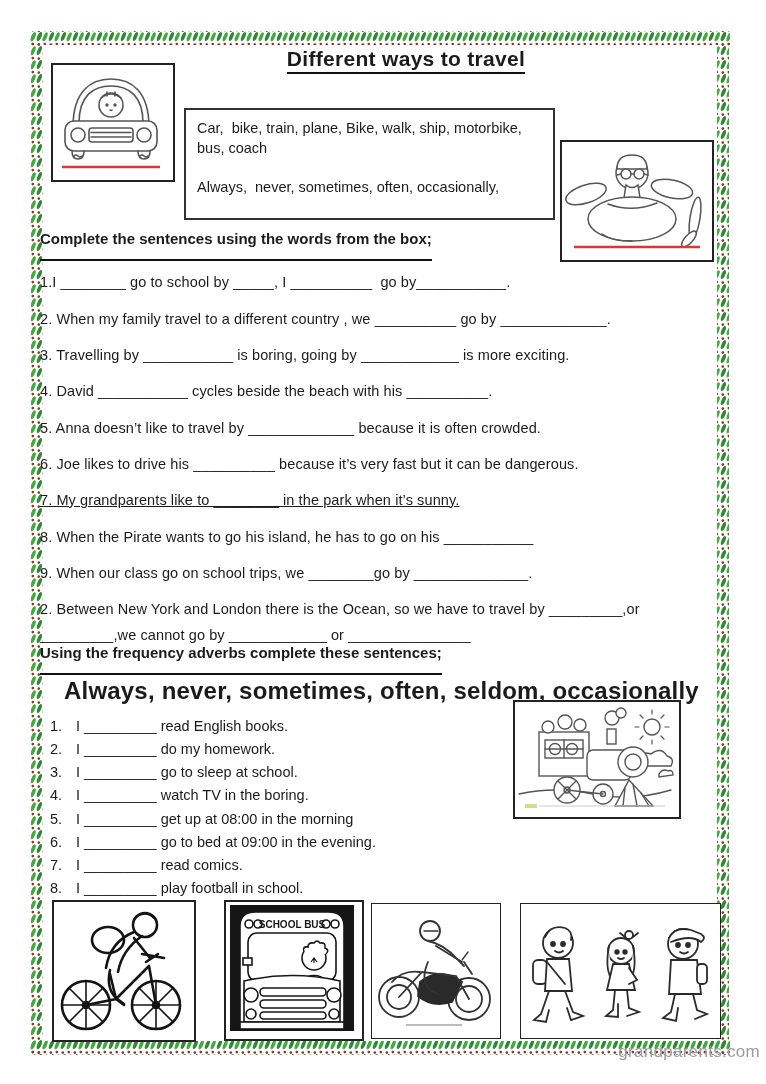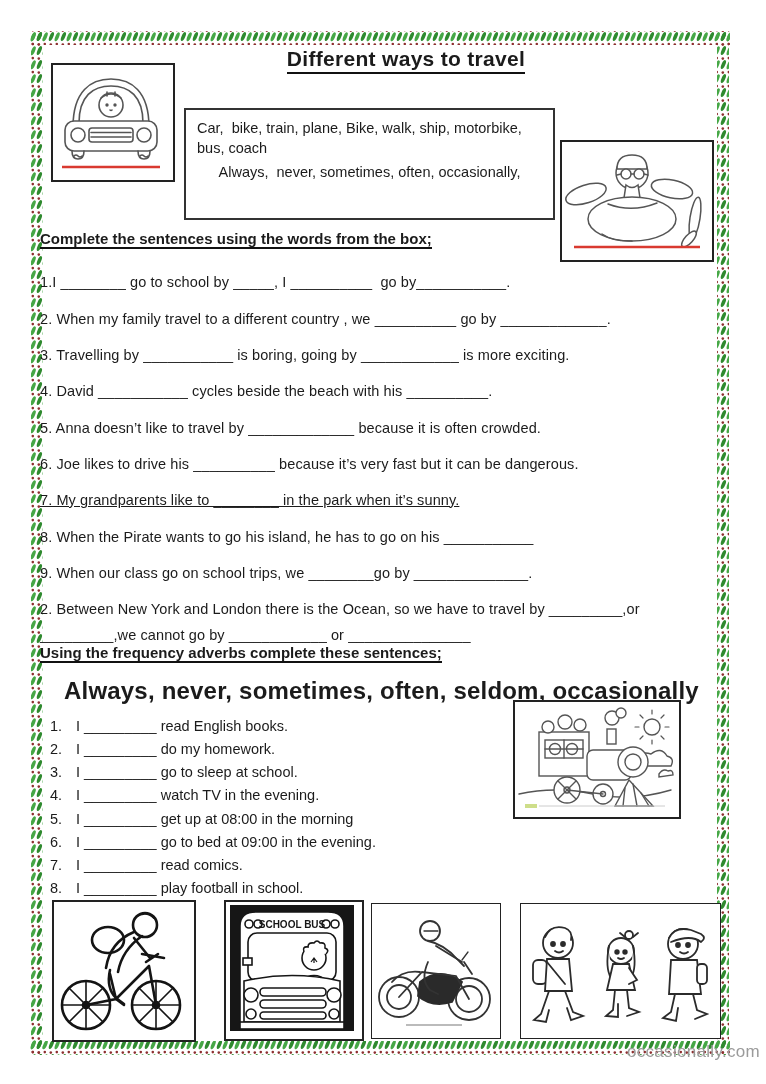--- a/index.html
+++ b/index.html
@@ -8,21 +8,21 @@
   .abs{position:absolute;}
   .pre{white-space:pre-wrap;}
   #border-svg{position:absolute;left:0;top:0;pointer-events:none;}
   .pagetitle{left:0;top:47px;width:766px;text-align:center;padding-left:23px;}
   .pagetitle span{display:inline-block;font-size:21px;font-weight:bold;letter-spacing:.3px;
         border-bottom:2.5px solid #111;padding-bottom:1px;}
   .imgbox{position:absolute;border:2px solid #222;background:#fff;}
   .wordbox{position:absolute;left:184px;top:108px;width:371px;height:112px;border:2px solid #333;
         background:#fff;box-sizing:border-box;padding:8px 11px;font-size:14.5px;line-height:1.4;}
   .heading{position:absolute;left:40px;font-size:15px;font-weight:bold;}
-  .heading span{border-bottom:2px solid #111;padding-bottom:0;}
+  .heading span{border-bottom:2px solid #111;padding-bottom:12px;}
   .s{position:absolute;left:40px;width:690px;font-size:14.5px;letter-spacing:.1px;}
   .adv{position:absolute;left:64px;top:677px;font-size:24px;font-weight:bold;letter-spacing:.2px;}
   .fi{position:absolute;left:50px;font-size:14.5px;}
   .fi .n{display:inline-block;width:26px;}
   .wm{position:absolute;top:1042px;left:560px;width:200px;text-align:right;font-size:17px;
         color:#9b9b9b;letter-spacing:.3px;}
   svg text{font-family:"Liberation Sans",sans-serif;}
 </style>
 </head>
 <body>
@@ -67,21 +67,21 @@
         <path d="M19,86 q0,8 6,8 q6,0 6,-8 M85,86 q0,8 6,8 q6,0 6,-8"></path>
         <path d="M21,91 q2,-2 4,0 q2,2 4,0 M87,91 q2,-2 4,0 q2,2 4,0"></path>
       </g>
       <line x1="9" y1="102" x2="107" y2="102" stroke="#d93a30" stroke-width="2.4"></line>
     </svg>
   </div>
 
   <div class="wordbox">
     <div class="pre">Car,  bike, train, plane, Bike, walk, ship, motorbike,</div>
     <div class="pre">bus, coach</div>
-    <div class="pre" style="margin-top:3px;text-align:center;">Always,  never, sometimes, often, occasionally,</div>
+    <div class="pre" style="margin-top:18px;">Always,  never, sometimes, often, occasionally,</div>
   </div>
 
   <div class="imgbox" style="left:560px;top:140px;width:150px;height:118px;">
     <svg width="146" height="114" viewBox="0 0 146 114">
       <g fill="#fff" stroke="#555" stroke-width="1.5" stroke-linecap="round">
         <ellipse cx="24" cy="52" rx="21" ry="9" transform="rotate(-18 24 52)"></ellipse>
         <ellipse cx="110" cy="47" rx="21" ry="9" transform="rotate(12 110 47)"></ellipse>
         <circle cx="70" cy="31" r="16"></circle>
         <path d="M55,27 Q55,13 70,13 Q85,13 85,27 Z"></path>
         <circle cx="64" cy="32" r="5"></circle>
@@ -116,21 +116,21 @@
 
   <div class="heading" style="top:644px;">
     <span>Using the frequency adverbs complete these sentences;</span>
   </div>
 
   <div class="adv">Always, never, sometimes, often, seldom, occasionally</div>
 
   <div class="fi" style="top:718px;"><span class="n">1.</span><span class="pre">I _________ read English books.</span></div>
   <div class="fi" style="top:741px;"><span class="n">2.</span><span class="pre">I _________ do my homework.</span></div>
   <div class="fi" style="top:764px;"><span class="n">3.</span><span class="pre">I _________ go to sleep at school.</span></div>
-  <div class="fi" style="top:787px;"><span class="n">4.</span><span class="pre">I _________ watch TV in the evening.</span></div>
+  <div class="fi" style="top:787px;"><span class="n">4.</span><span class="pre">I _________ watch TV in the boring.</span></div>
   <div class="fi" style="top:811px;"><span class="n">5.</span><span class="pre">I _________ get up at 08:00 in the morning</span></div>
   <div class="fi" style="top:834px;"><span class="n">6.</span><span class="pre">I _________ go to bed at 09:00 in the evening.</span></div>
   <div class="fi" style="top:857px;"><span class="n">7.</span><span class="pre">I _________ read comics.</span></div>
   <div class="fi" style="top:880px;"><span class="n">8.</span><span class="pre">I _________ play football in school.</span></div>
 
   <div class="imgbox" style="left:513px;top:700px;width:164px;height:115px;">
     <svg width="160" height="111" viewBox="0 0 160 111">
       <g fill="#fff" stroke="#555" stroke-width="1.4" stroke-linecap="round">
         <path d="M4,92 Q40,84 78,92 T156,88" fill="none"></path>
         <circle cx="137" cy="25" r="8"></circle>
@@ -268,15 +268,15 @@
         <circle cx="157" cy="41" r="2" fill="#2b2b2b"></circle>
           <circle cx="167" cy="41" r="2" fill="#2b2b2b"></circle>
         <path d="M159,48 Q163,51 167,48" fill="none"></path>
         <path d="M150,56 L176,56 L180,90 L148,90 Z"></path>
         <rect x="176" y="60" width="10" height="20" rx="4"></rect>
         <path d="M154,90 L150,108 L142,114 L155,117 L157,104 M172,90 L176,106 L186,110 L174,115" fill="#fff"></path>
       </g>
     </svg>
   </div>
 
-  <div class="wm">occasionally.com</div>
+  <div class="wm">grandparents.com</div>
 
 </div>
 
 </body></html>

